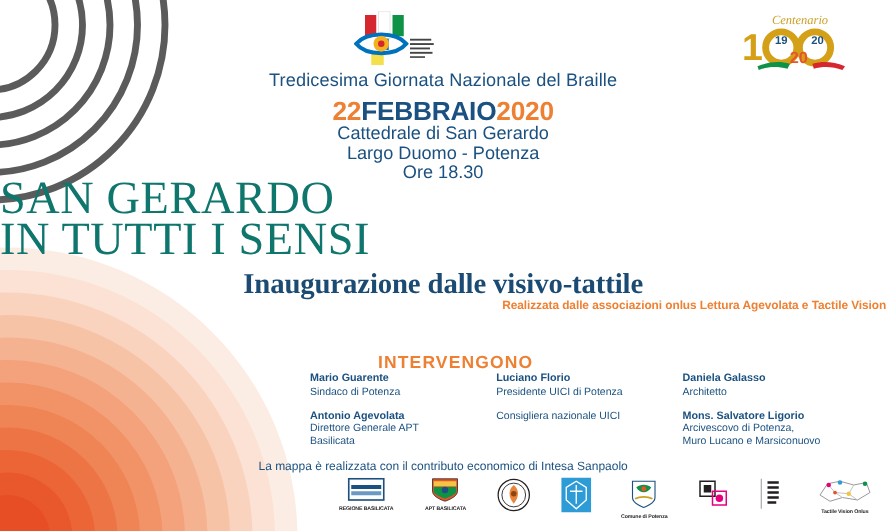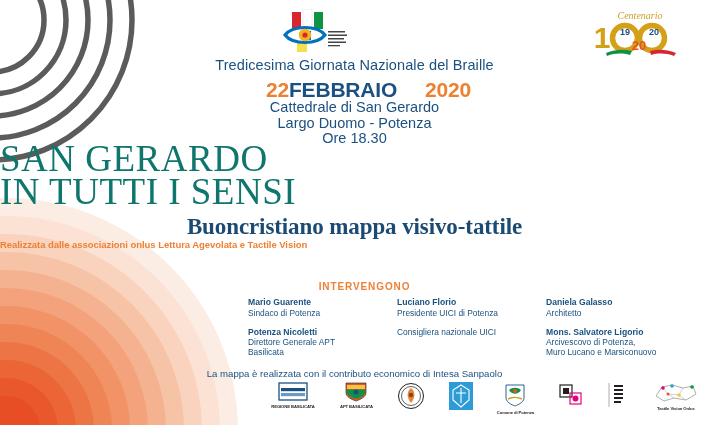--- a/index.html
+++ b/index.html
@@ -34,21 +34,21 @@
     text-align:center;
     font-size:14.5px;font-weight:normal;letter-spacing:.1px;
     color:#1B5180;
   }
   .dateline{
     position:absolute;left:0;right:0;top:78px;
     text-align:center;
     font-size:21px;font-weight:bold;letter-spacing:-.2px;
     color:#1B5180;
   }
-  .dateline .o{color:#EE8033;margin-left:28px;}
+  .dateline .o{color:#EE8033;}
   .venue{
     position:absolute;left:0;right:0;top:100px;
     text-align:center;color:#1B5180;
     font-size:14.5px;line-height:15.5px;font-weight:500;
   }
   .venue div{padding:0;}
 
   .title{
     position:absolute;left:0;right:0;top:142px;
     font-family:"Liberation Serif", serif;
@@ -58,30 +58,30 @@
   }
   .subtitle{
     position:absolute;left:0;right:0;top:214px;
     text-align:center;
     font-family:"Liberation Serif", serif;
     color:#1B4A73;
     font-size:23px;font-weight:bold;letter-spacing:-.1px;
   }
   .byline{
     position:absolute;left:0;right:0;top:239px;
-    text-align:left;
+    text-align:right;
     color:#EE8033;
     font-size:9.5px;font-weight:bold;letter-spacing:-.05px;
   }
 
   .intervengono{
     position:absolute;left:0;right:0;top:281px;
     text-align:center;
     color:#EE8033;
-    font-size:10px;font-weight:bold;letter-spacing:.9px;margin-left:20px;
+    font-size:14px;font-weight:bold;letter-spacing:.9px;margin-left:20px;
   }
 
   .speakers{
     position:absolute;left:248px;top:297px;width:430px;
     display:flex;justify-content:space-between;
   }
   .col{width:132px;}
   .person{margin-bottom:9px;}
   .p-name{
     color:#1B5180;font-size:8.6px;font-weight:bold;line-height:10.5px;
@@ -215,34 +215,34 @@
     <div>Cattedrale di San Gerardo</div>
     <div>Largo Duomo - Potenza</div>
     <div>Ore 18.30</div>
   </div>
 
   <div class="title">
     <div>SAN GERARDO</div>
     <div>IN TUTTI I SENSI</div>
   </div>
 
-  <div class="subtitle">Buoncristiano mappa visivo-tattile</div>
+  <div class="subtitle">Inaugurazione dalle visivo-tattile</div>
   <div class="byline">Realizzata dalle associazioni onlus Lettura Agevolata e Tactile Vision</div>
 
   <div class="intervengono">INTERVENGONO</div>
 
   <div class="speakers">
 
     <div class="col">
       <div class="person">
         <div class="p-name">Mario Guarente</div>
         <div class="p-role">Sindaco di Potenza</div>
       </div>
       <div class="person">
-        <div class="p-name">Potenza Nicoletti</div>
+        <div class="p-name">Antonio Agevolata</div>
         <div class="p-role">Direttore Generale APT<br>Basilicata</div>
       </div>
     </div>
 
     <div class="col">
       <div class="person">
         <div class="p-name">Luciano Florio</div>
         <div class="p-role">Presidente UICI di Potenza</div>
       </div>
       <div class="person">

